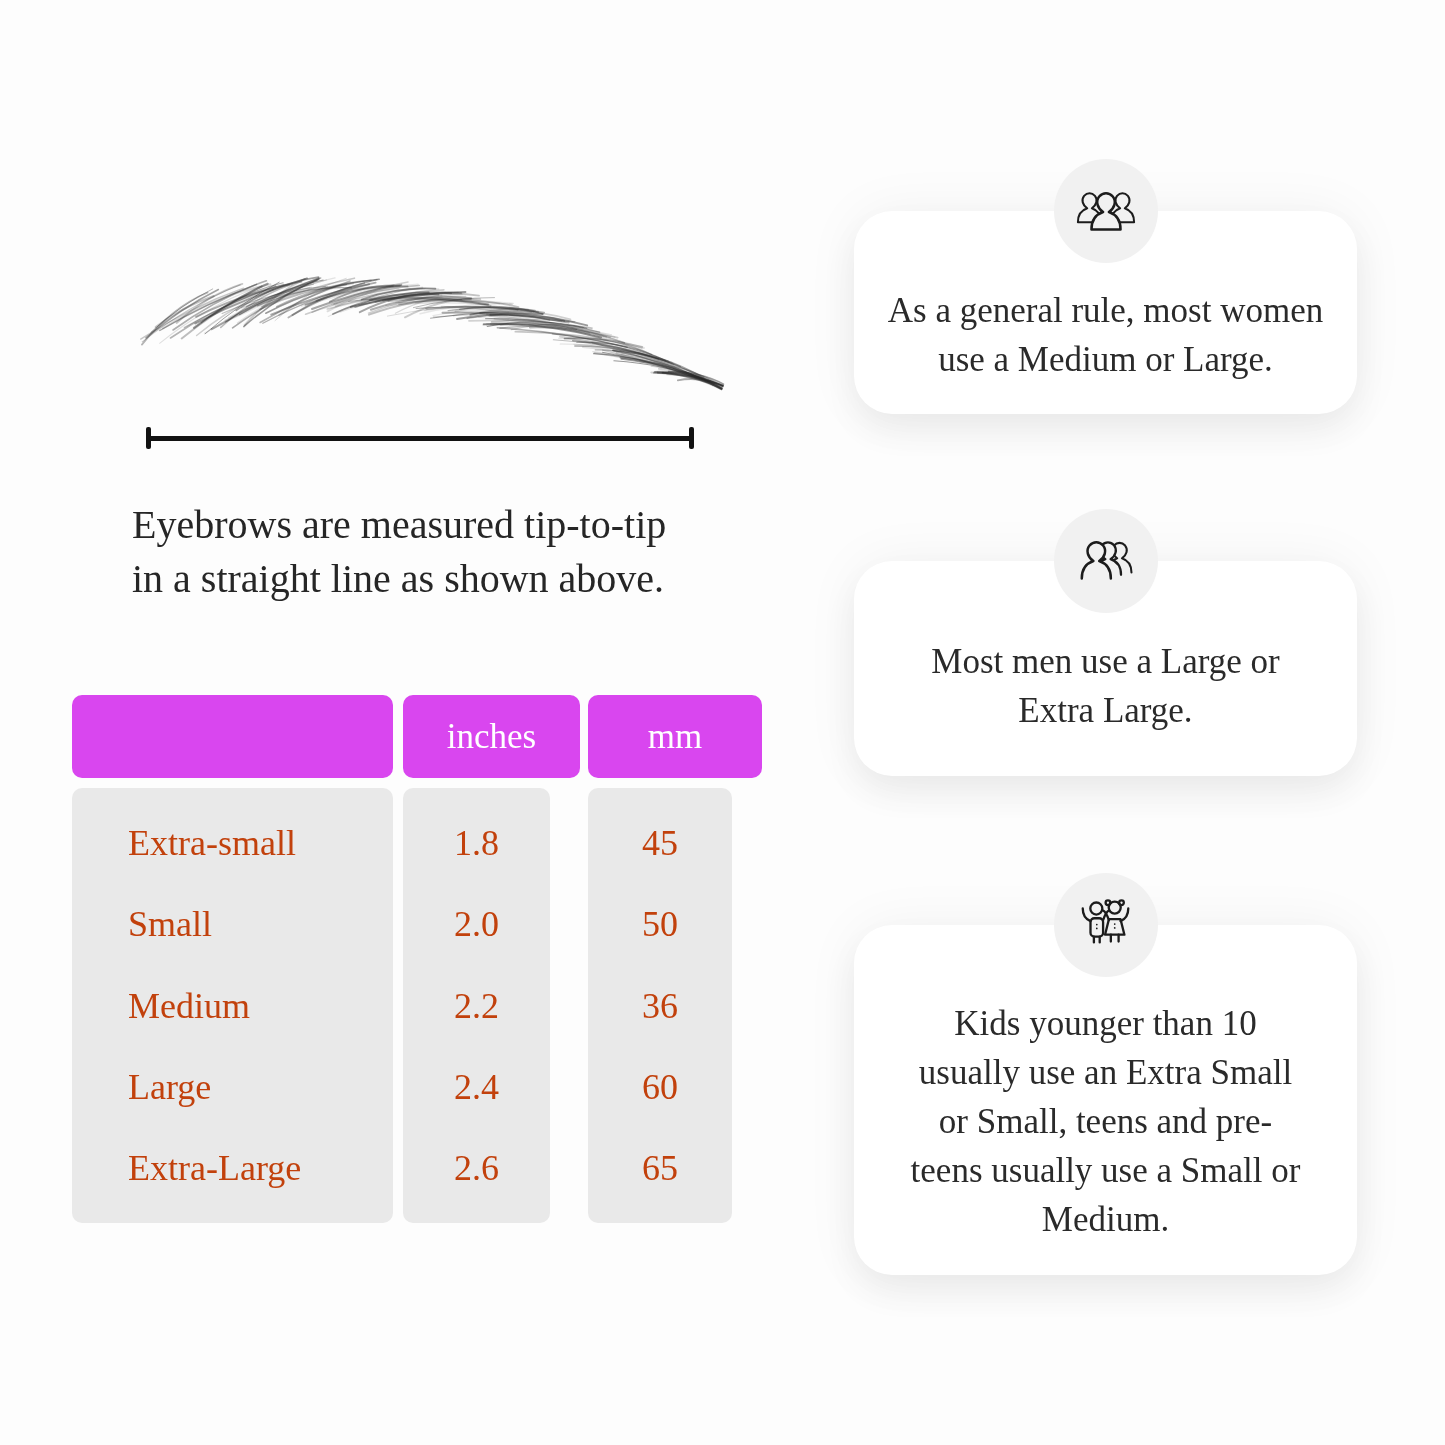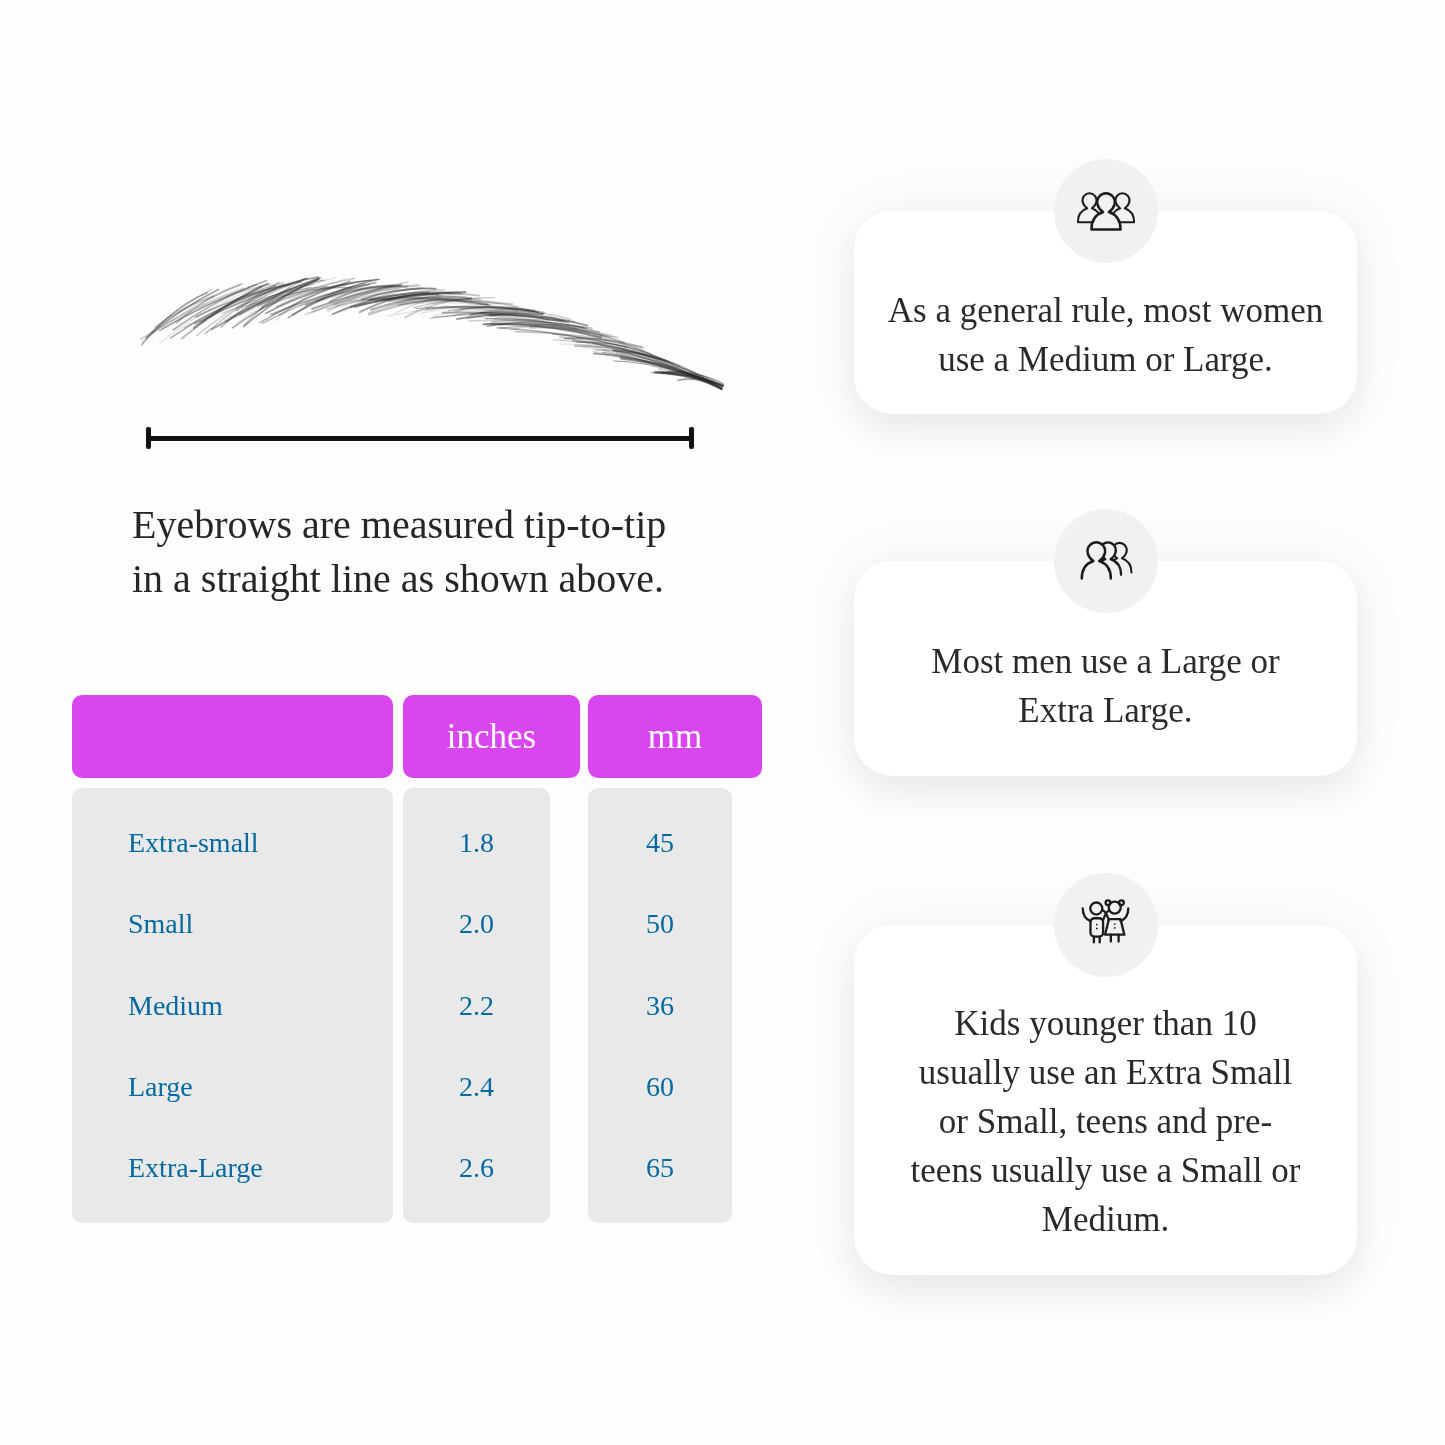--- a/index.html
+++ b/index.html
@@ -29,21 +29,21 @@
       display:flex;align-items:center;justify-content:center;font-size:35px;}
   #th-blank{left:72px;width:321px;}
   #th-inches{left:403px;width:177px;}
   #th-mm{left:588px;width:174px;}
 
   .tb{top:788px;height:435px;background:#e9e9e9;border-radius:10px;
       display:flex;flex-direction:column;padding:14px 0;box-sizing:border-box;}
   #tb-sizes{left:72px;width:321px;}
   #tb-inches{left:403px;width:147px;}
   #tb-mm{left:588px;width:144px;}
-  .cell{flex:1;display:flex;align-items:center;font-size:28px;color:#0369a1;}
+  .cell{flex:1;display:flex;align-items:center;font-size:36px;color:#c2410c;}
   #tb-sizes .cell{padding-left:56px;}
   #tb-inches .cell,#tb-mm .cell{justify-content:center;}
 
   
   .card{left:854px;width:503px;background:#ffffff;border-radius:38px;
         box-shadow:0 0 55px rgba(0,0,0,0.05), 0 18px 34px rgba(0,0,0,0.055);
         display:flex;align-items:center;justify-content:center;}
   #card-women{top:211px;height:203px;}
   #card-men{top:561px;height:215px;}
   #card-kids{top:925px;height:350px;align-items:center;}

